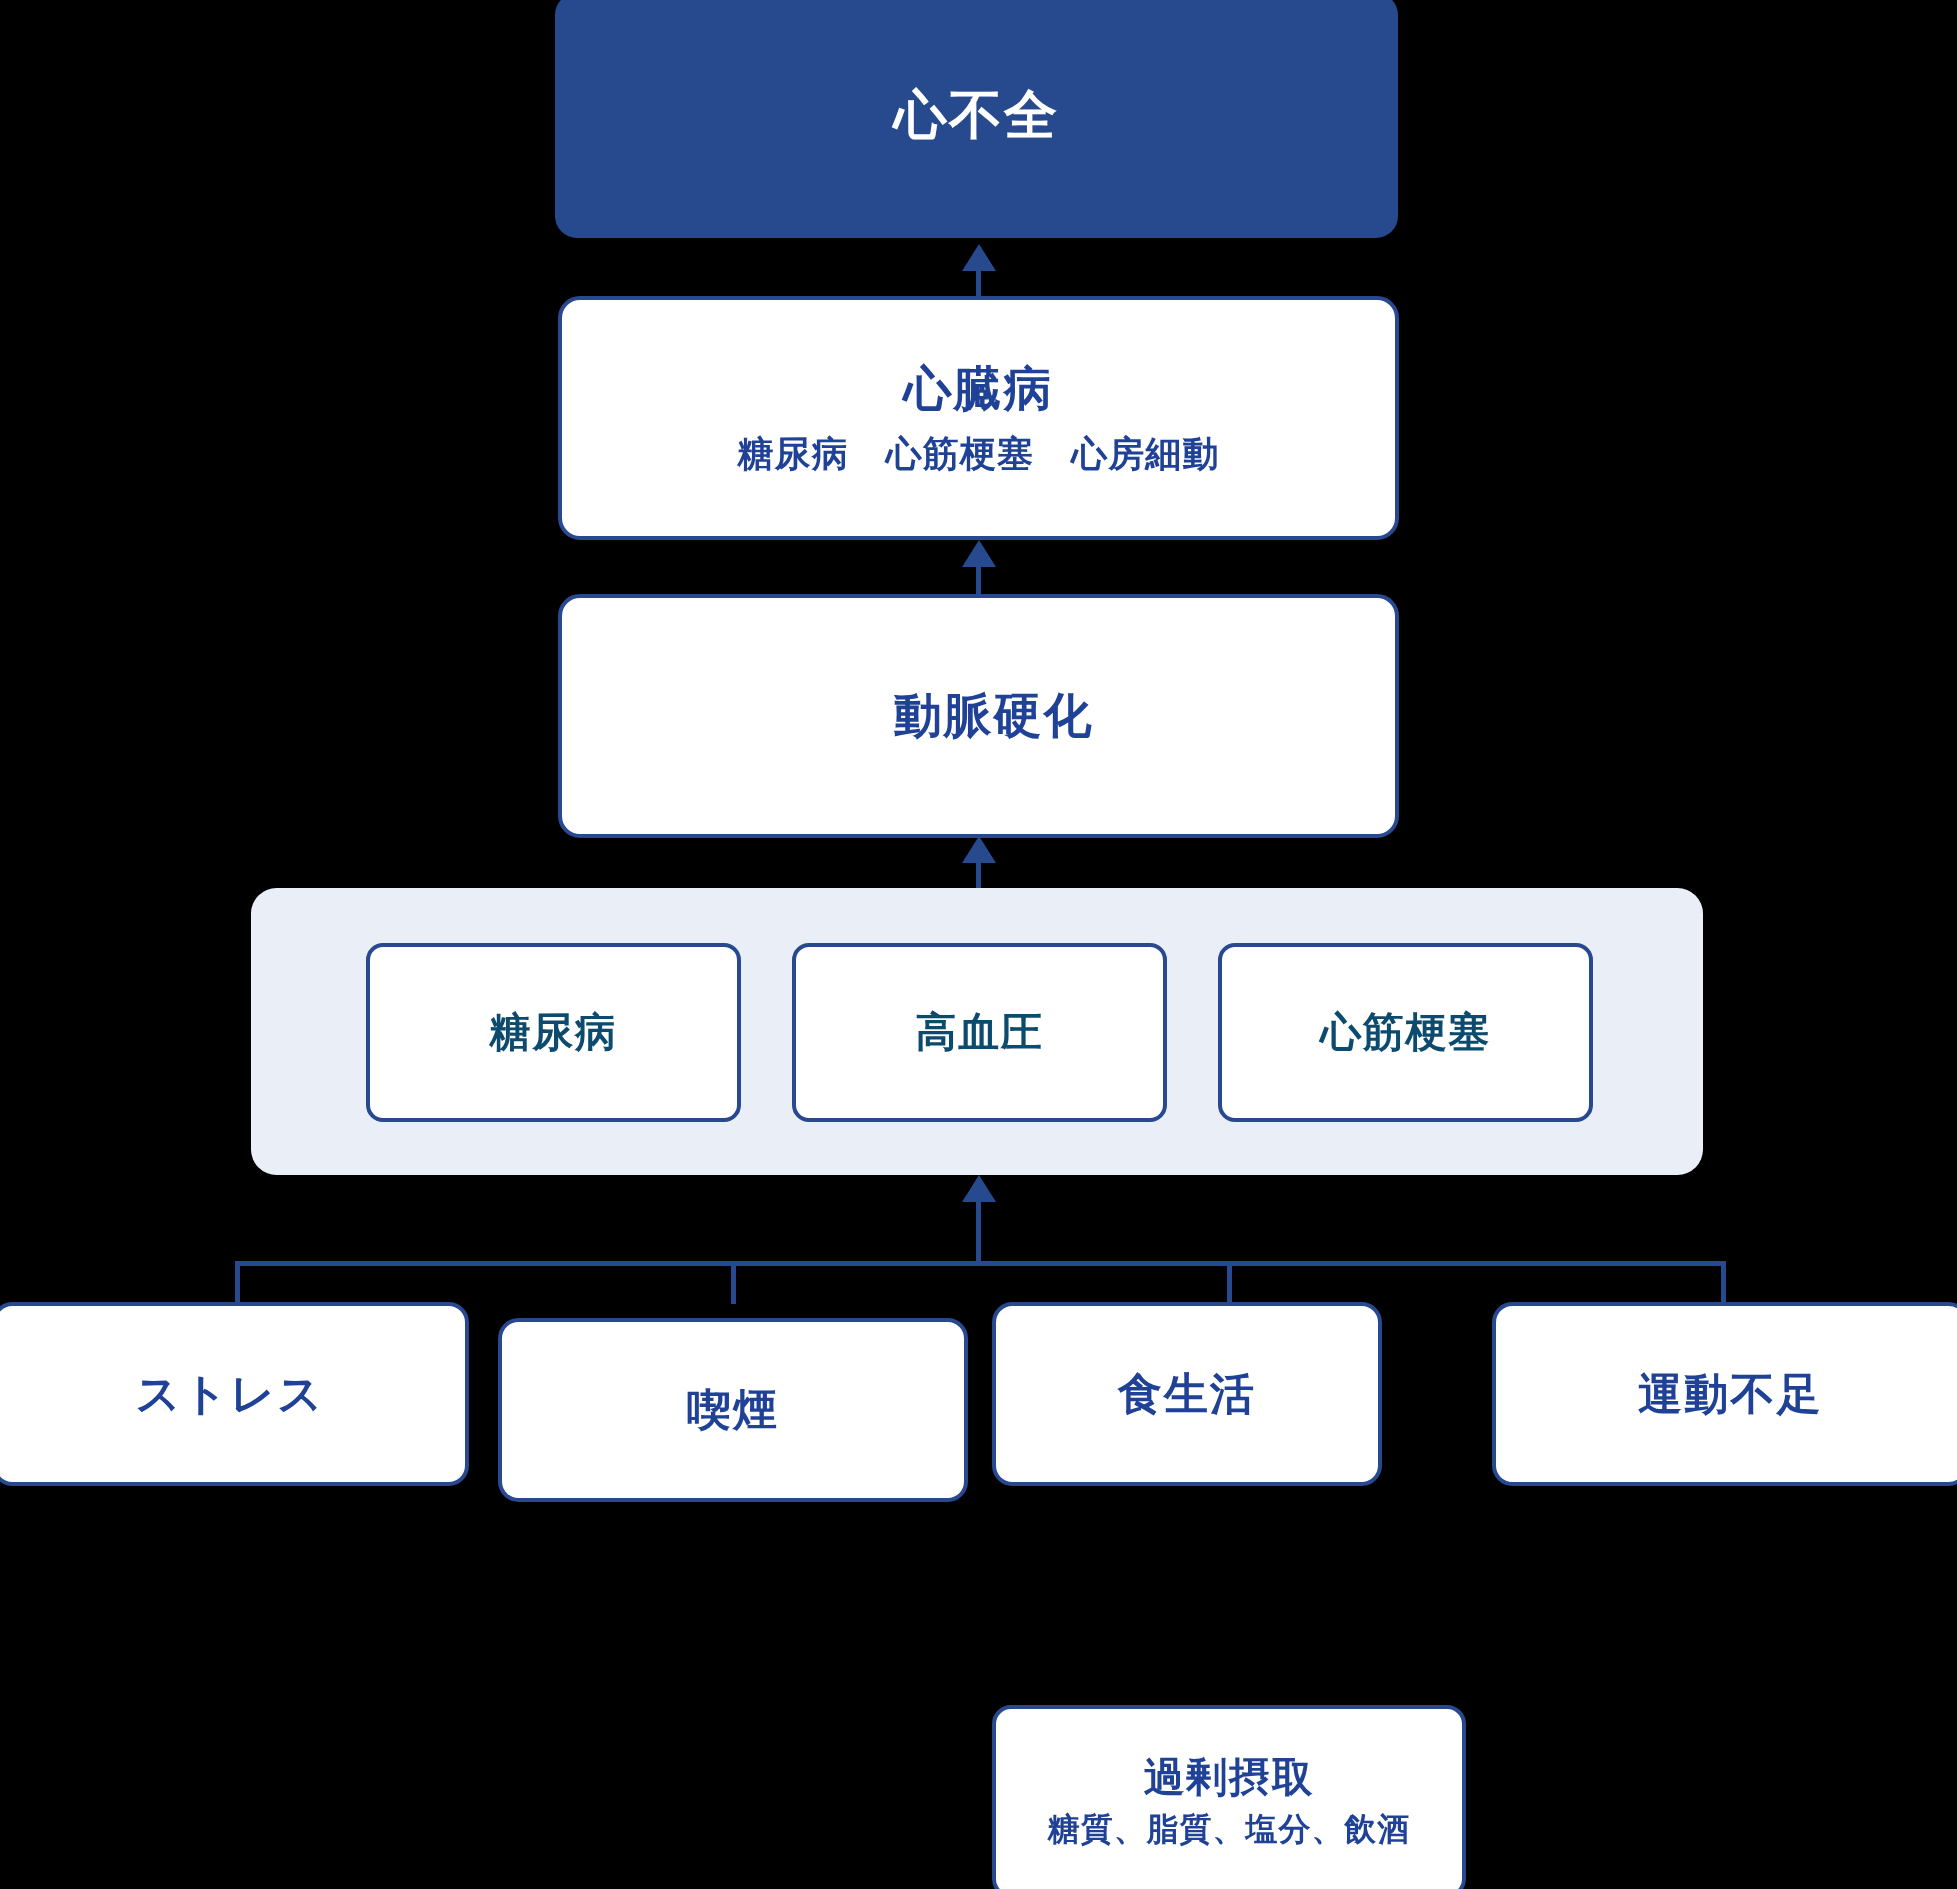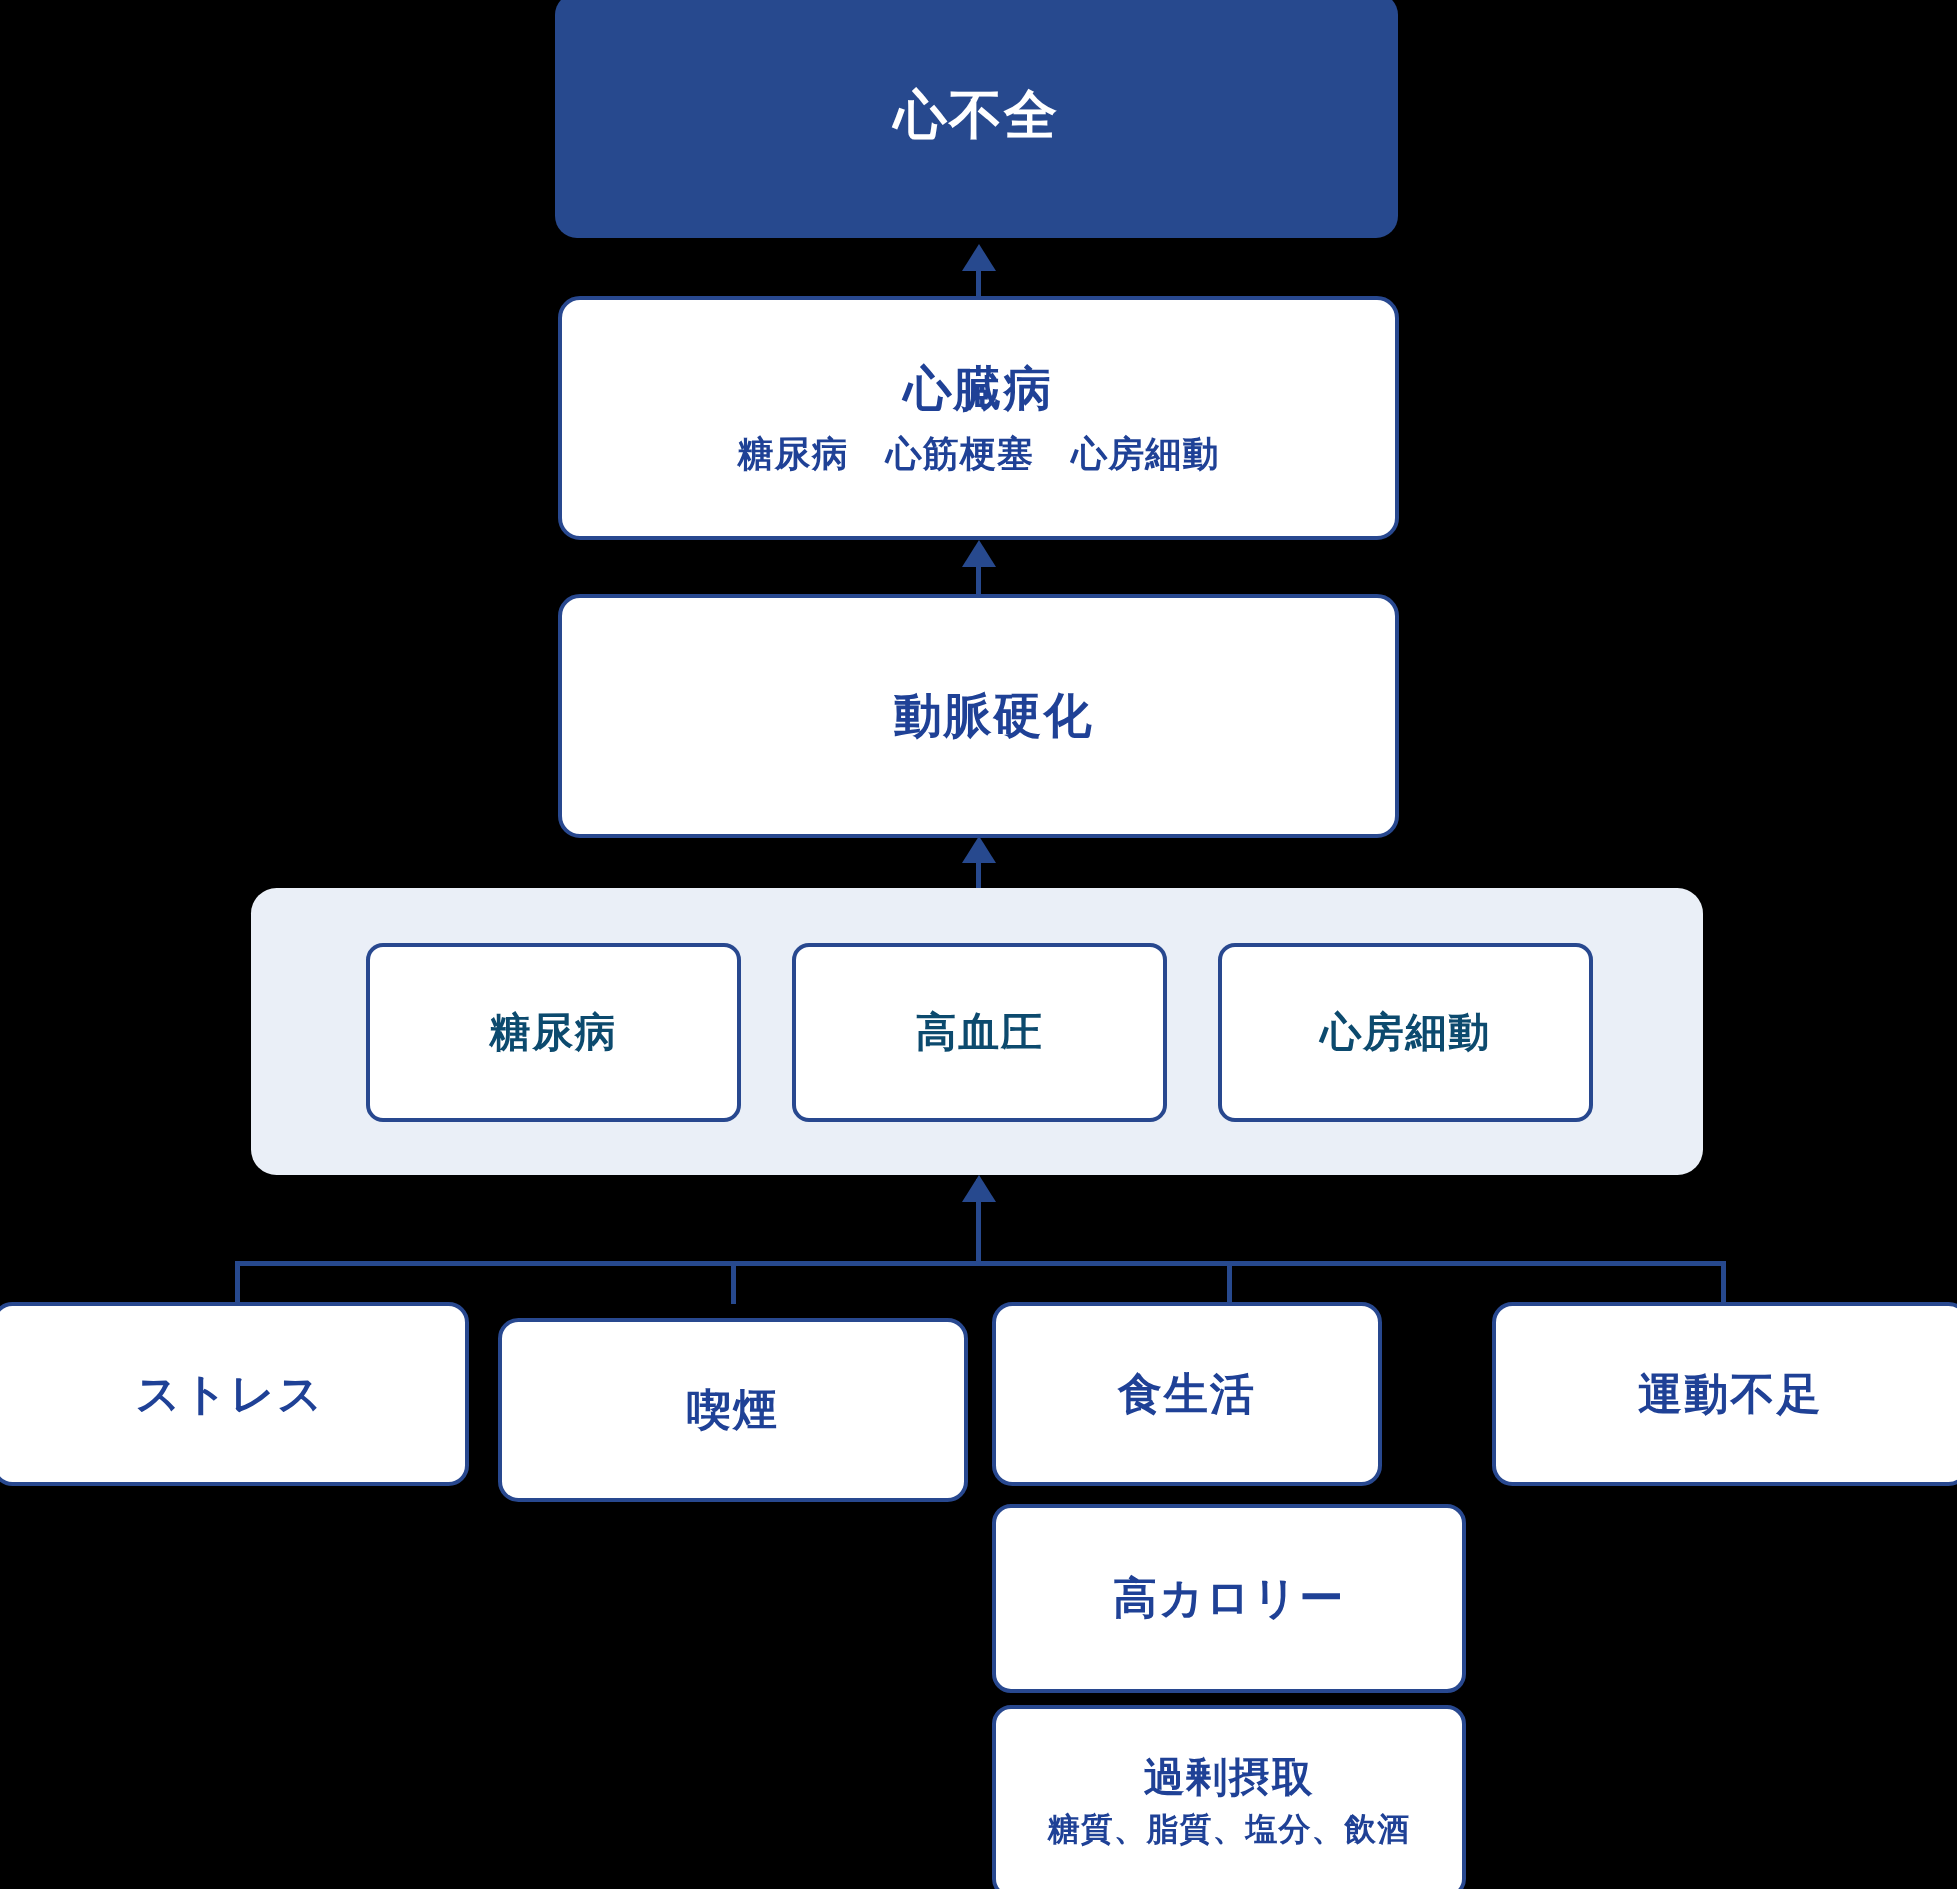--- a/index.html
+++ b/index.html
@@ -200,42 +200,39 @@
 
   <div class="conn conn-v" id="arrow3-shaft"></div>
   <div class="arrow-head" id="arrow3-head"></div>
 
   <div id="group-risk-panel"></div>
 
   <div class="group-child" id="node-diabetes">糖尿病</div>
 
   <div class="group-child" id="node-hypertension">高血圧</div>
 
-  <div class="group-child" id="node-dyslipidemia">心房細動</div>
+  <div class="group-child" id="node-dyslipidemia">心筋梗塞</div>
 
   <div class="conn conn-v" id="arrow4-shaft"></div>
   <div class="arrow-head" id="arrow4-head"></div>
 
   <div class="conn conn-h" id="bus-h"></div>
   <div class="conn conn-v" id="drop-stress"></div>
   <div class="conn conn-v" id="drop-smoking"></div>
   <div class="conn conn-v" id="drop-diet"></div>
   <div class="conn conn-v" id="drop-inactivity"></div>
 
   <div class="leaf" id="node-stress">ストレス</div>
 
   <div class="leaf" id="node-smoking">喫煙</div>
 
   <div class="leaf" id="node-diet">食生活</div>
 
   <div class="leaf" id="node-inactivity">運動不足</div>
 
-  <div class="node" id="node-high-calorie">
-    <div class="title">高カロリー</div>
-  </div>
 
   <div class="node" id="node-overconsumption">
     <div class="title">過剰摂取</div>
     <div class="subtitle">糖質、脂質、塩分、飲酒</div>
   </div>
 
 </div>
 
 
 </body></html>

